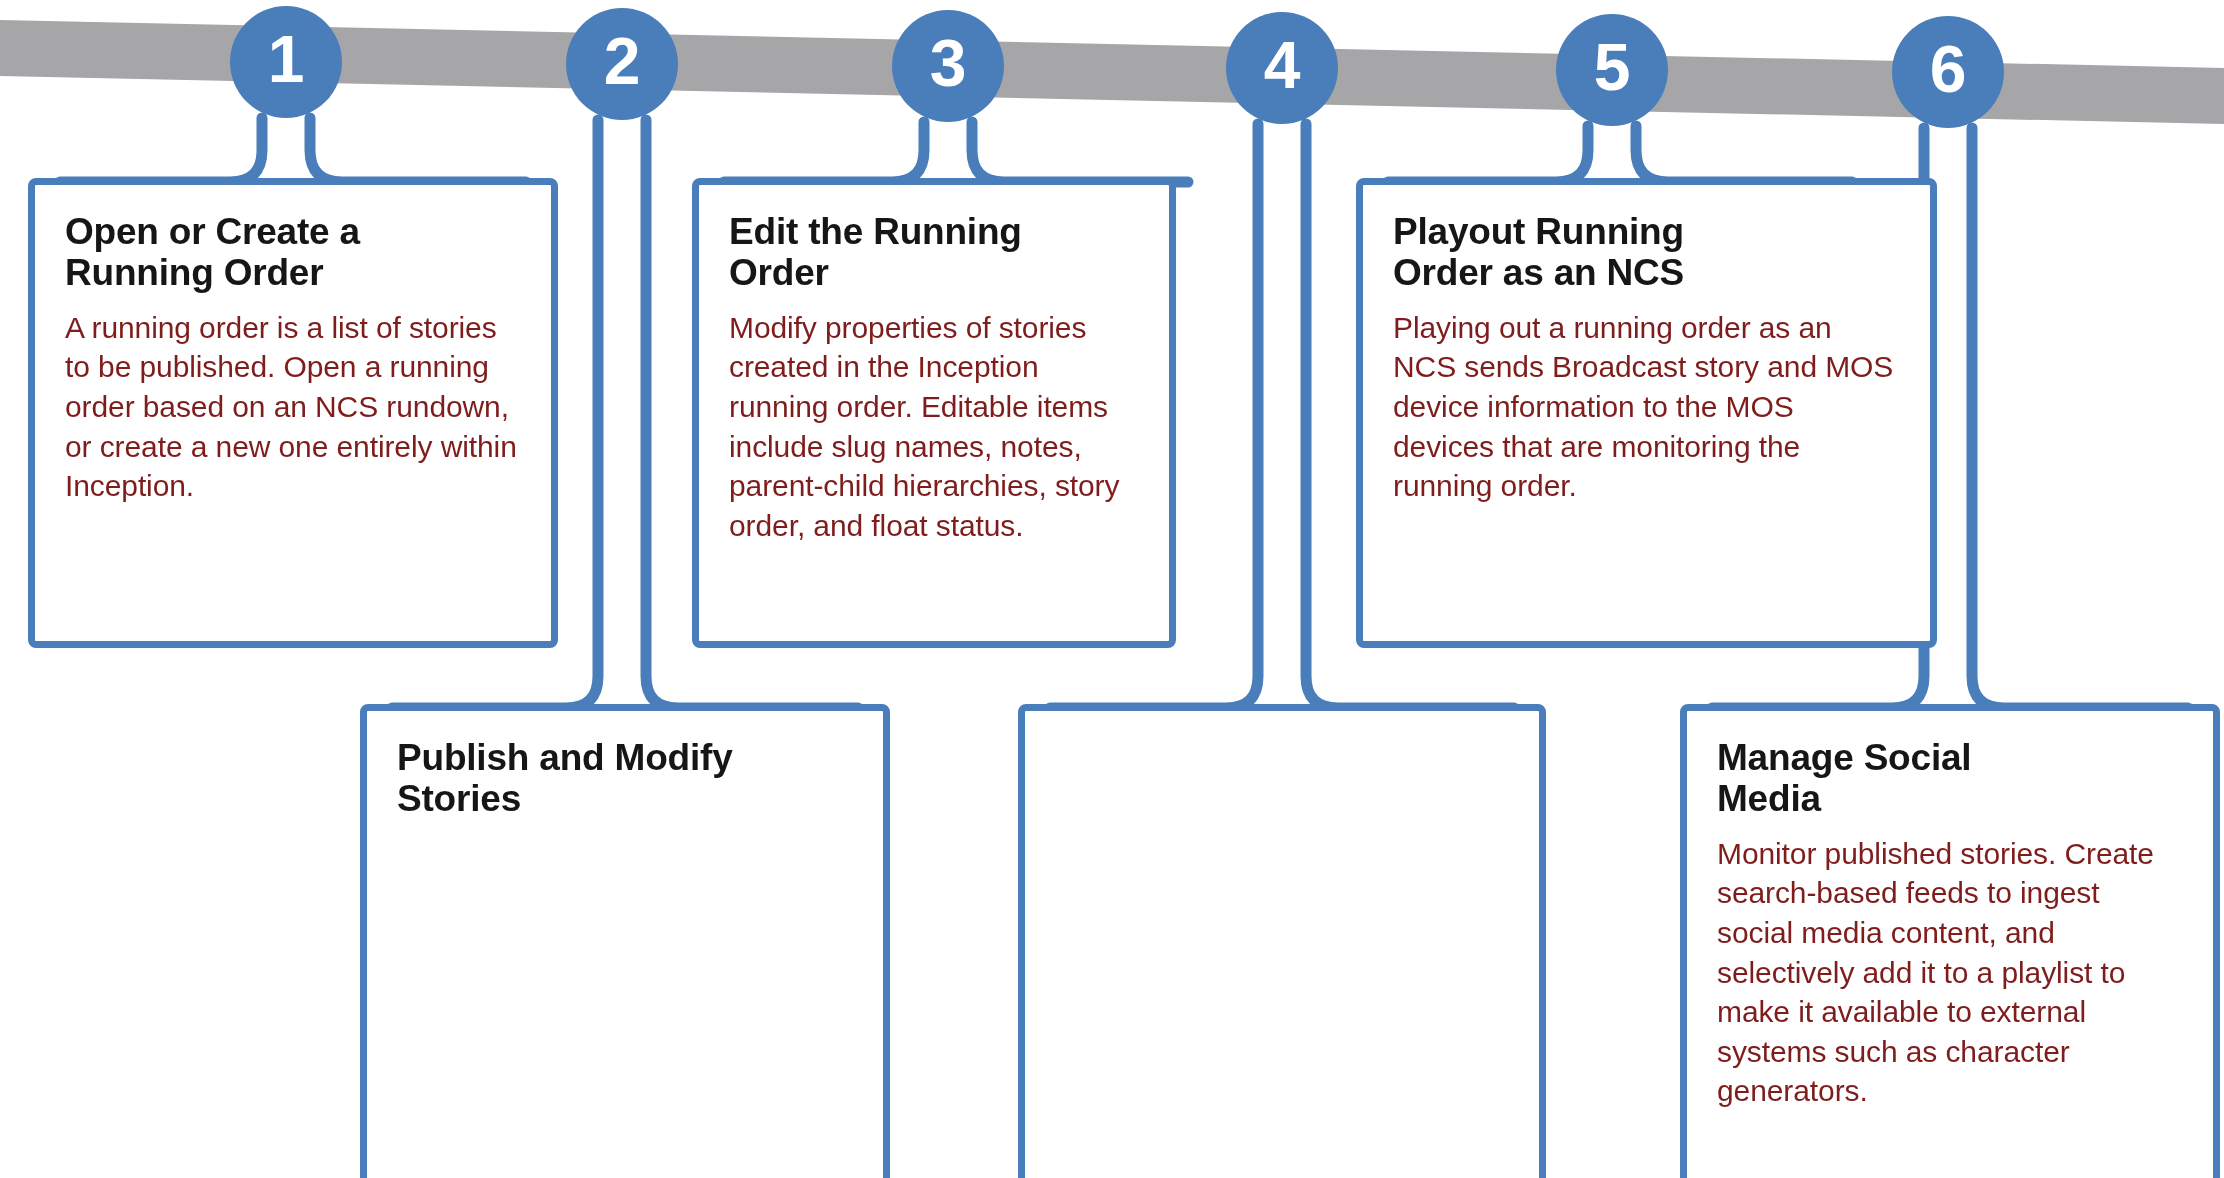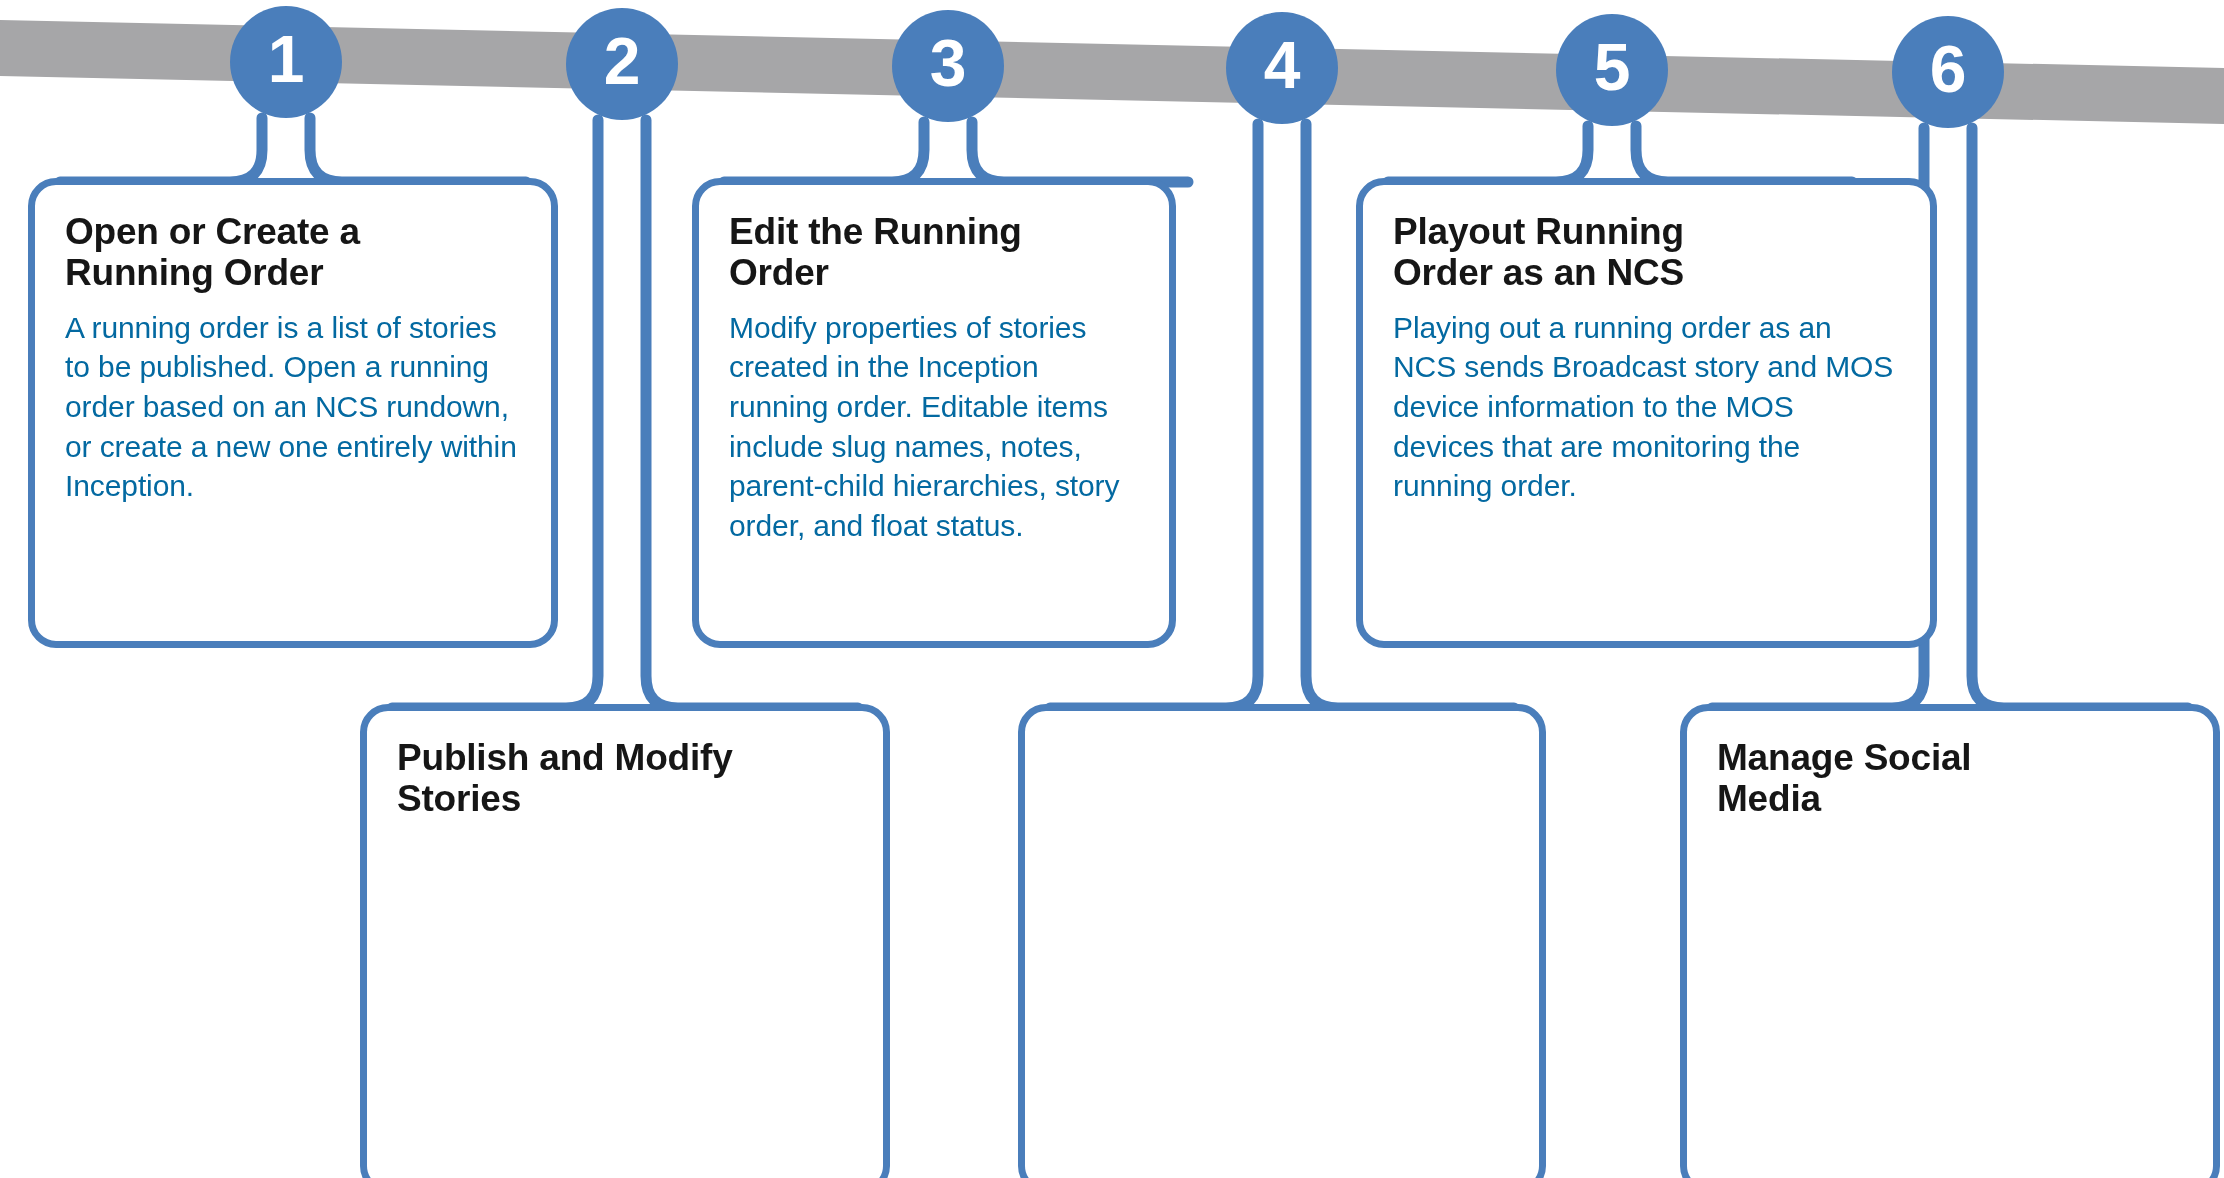--- a/index.html
+++ b/index.html
@@ -18,36 +18,36 @@
     position:absolute;
     left:0; top:0;
     width:2224px;
     height:1178px;
   }
   .card{
     position:absolute;
     box-sizing:border-box;
     background:#ffffff;
     border:7px solid #4a7ebb;
-    border-radius:28px;
+    border-radius:8px;
     padding:26px 30px 22px 30px;
   }
   .card-title{
     font-size:37px;
     font-weight:bold;
     line-height:1.12;
     color:#161616;
     letter-spacing:-0.2px;
     margin:0 0 14px 0;
     white-space:pre-line;
   }
   .card-body{
     font-size:30px;
     line-height:1.32;
-    color:#0369a1;
+    color:#7f1d1d;
     margin:0;
     letter-spacing:-0.1px;
   }
   .step-circle{
     position:absolute;
     width:112px;
     height:112px;
     border-radius:50%;
     background:#4a7ebb;
     display:flex;
@@ -114,20 +114,21 @@
 
   <div class="card" style="left:1356px; top:178px; width:581px; height:470px;">
     <div class="card-title">Playout Running
 Order as an NCS</div>
     <div class="card-body">Playing out a running order as an NCS sends Broadcast story and MOS device information to the MOS devices that are monitoring the running order.</div>
   </div>
 
   <div class="card" style="left:1680px; top:704px; width:540px; height:490px;">
     <div class="card-title">Manage Social
 Media</div>
+    <div class="card-body">Monitor published stories. Create search-based feeds to ingest social media content, and selectively add it to a playlist to make it available to external systems such as character generators.</div>
   </div>
 
   <div class="step-circle" style="left:230px; top:6px;">
     <span class="step-num">1</span>
   </div>
   <div class="step-circle" style="left:566px; top:8px;">
     <span class="step-num">2</span>
   </div>
   <div class="step-circle" style="left:892px; top:10px;">
     <span class="step-num">3</span>

